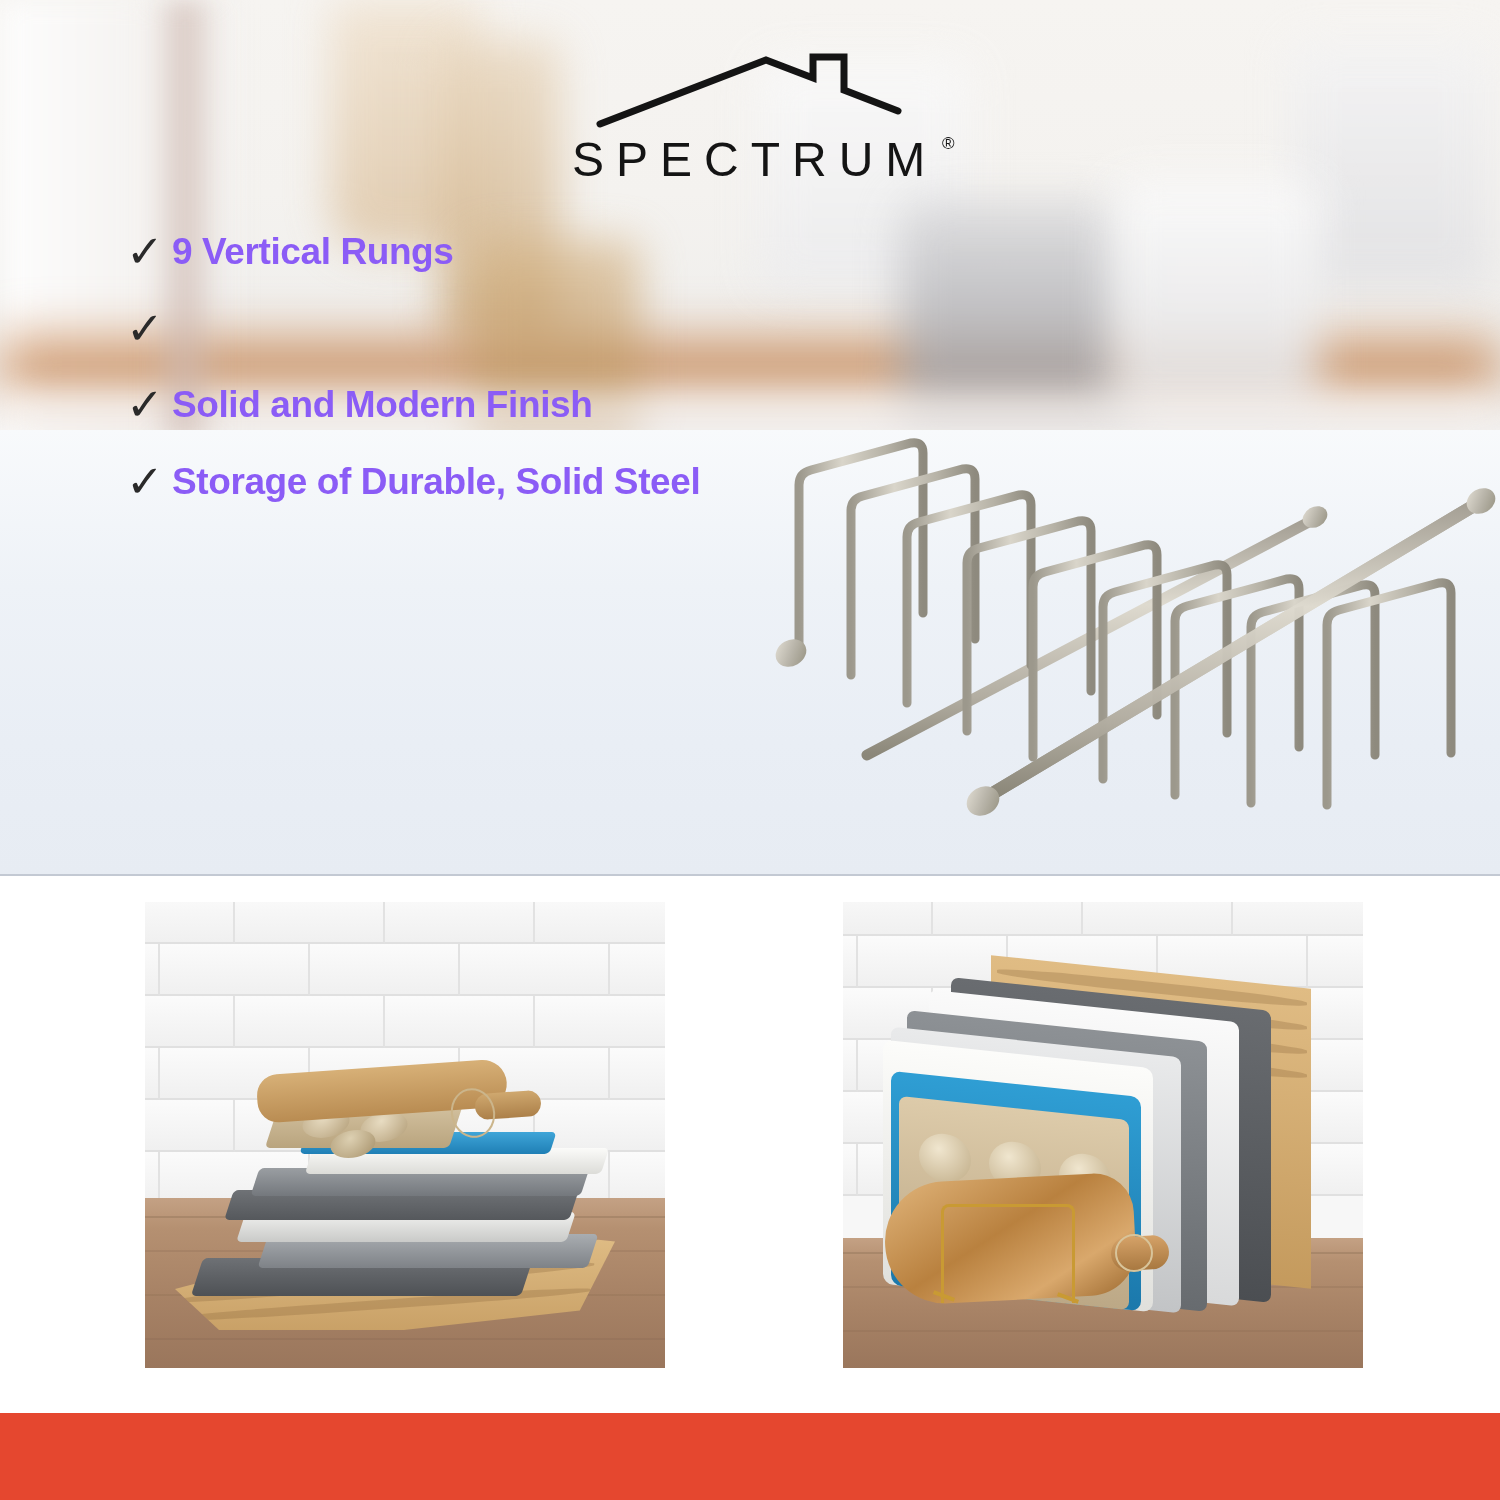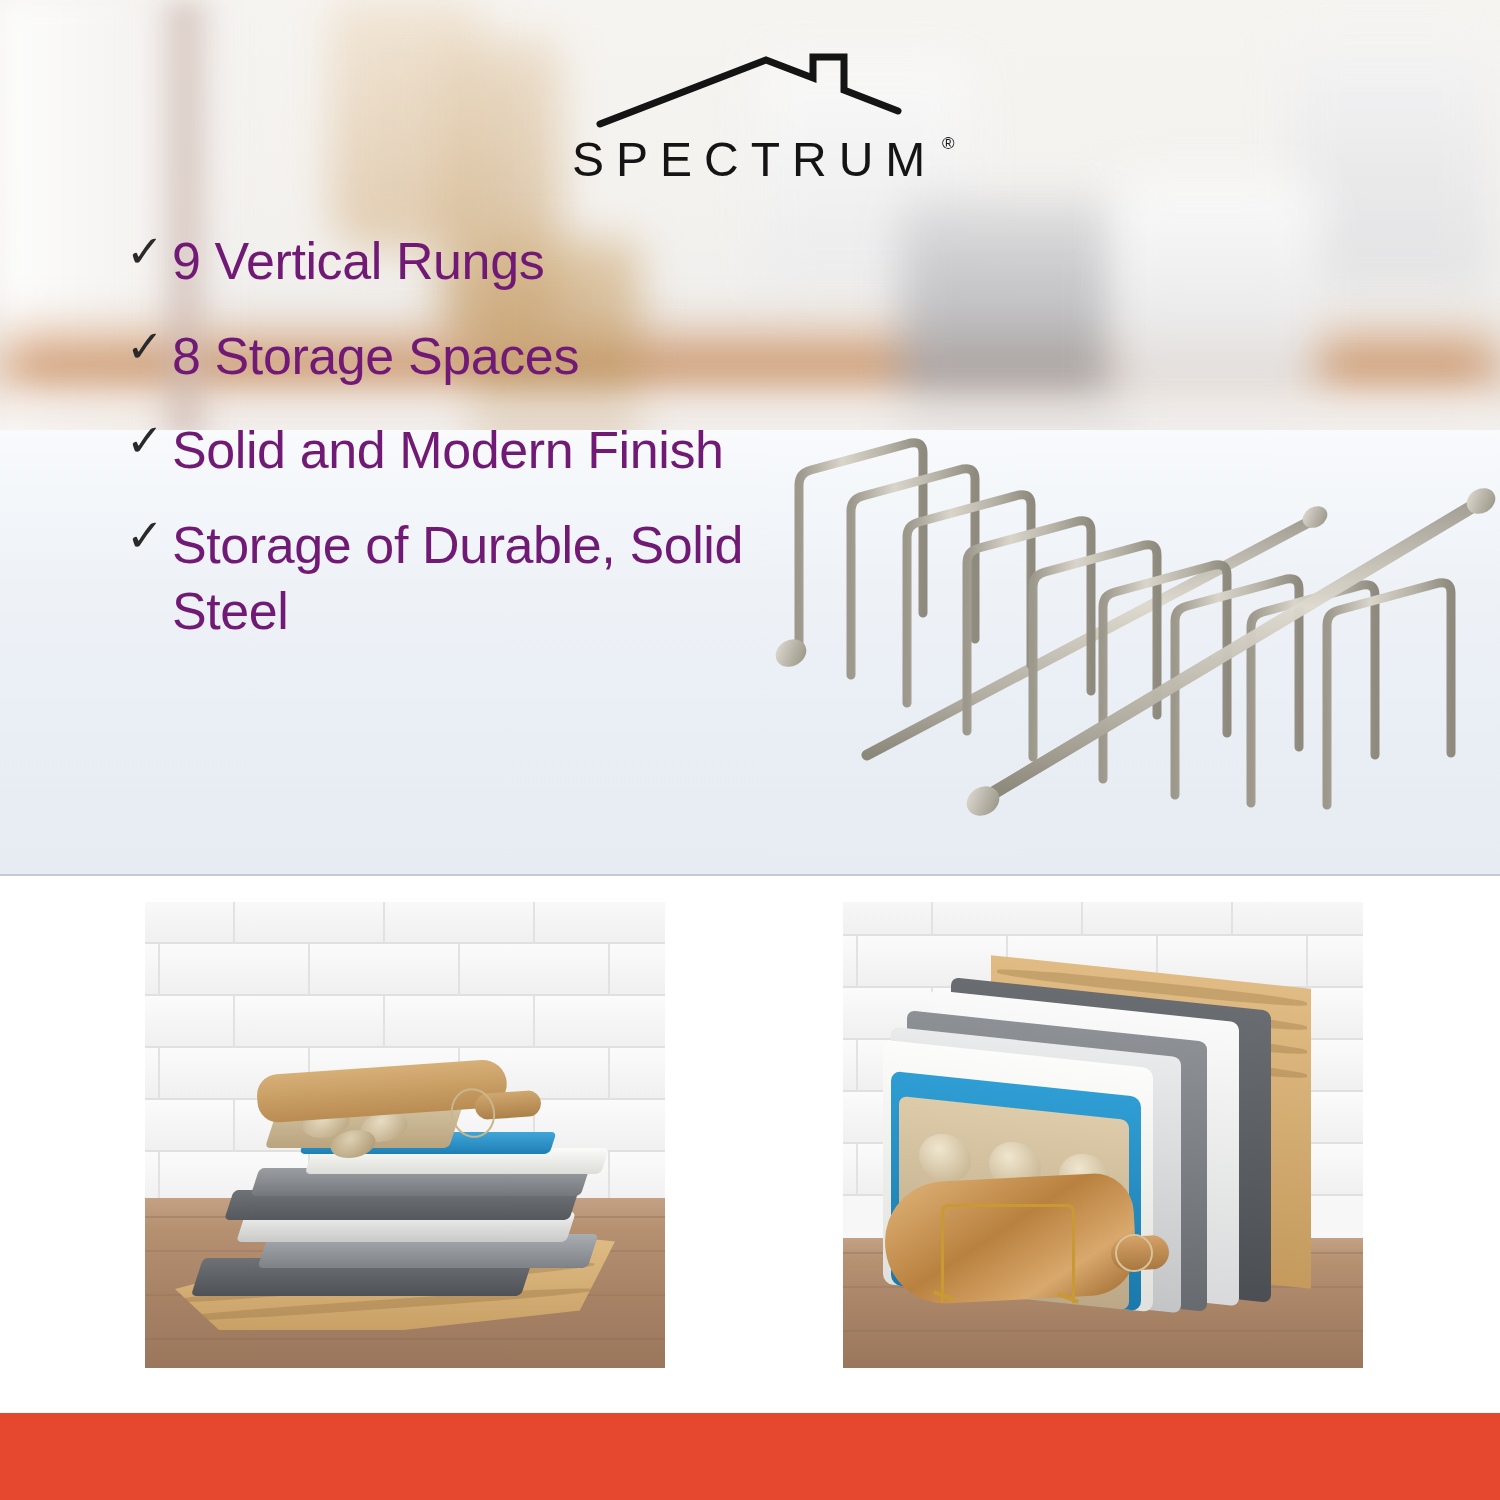--- a/index.html
+++ b/index.html
@@ -78,22 +78,22 @@
   
   .features{position:absolute;left:126px;top:228px;width:640px;}
   .feature{display:flex;align-items:flex-start;margin-bottom:28px;}
   .feature .check{
     width:46px;flex:0 0 46px;
     font-size:45px;line-height:1.08;
     color:#2a2a2a;font-weight:300;
     font-family:"DejaVu Sans", sans-serif;
   }
   .feature .ftext{
-    font-size:52px;line-height:1.28;
-    font-weight:normal;color:#701a75;
+    font-size:37px;line-height:1.28;
+    font-weight:bold;color:#8b5cf6;
     letter-spacing:-.4px;
   }
 
   
   .rack{position:absolute;left:755px;top:255px;width:745px;height:575px;}
   .rack svg{display:block;}
 
   
   .photo{position:absolute;overflow:hidden;background:#fff;}
   .photo-left{left:145px;top:902px;width:520px;height:466px;}
@@ -169,21 +169,20 @@
     <div class="logo-reg">®</div>
   </div>
 
   <div class="features">
     <div class="feature">
       <div class="check">✓</div>
       <div class="ftext">9 Vertical Rungs</div>
     </div>
     <div class="feature">
       <div class="check">✓</div>
-      <div class="ftext">8 Storage Spaces</div>
     </div>
     <div class="feature">
       <div class="check">✓</div>
       <div class="ftext">Solid and Modern Finish</div>
     </div>
     <div class="feature">
       <div class="check">✓</div>
       <div class="ftext">Storage of Durable, Solid Steel</div>
     </div>
   </div>

